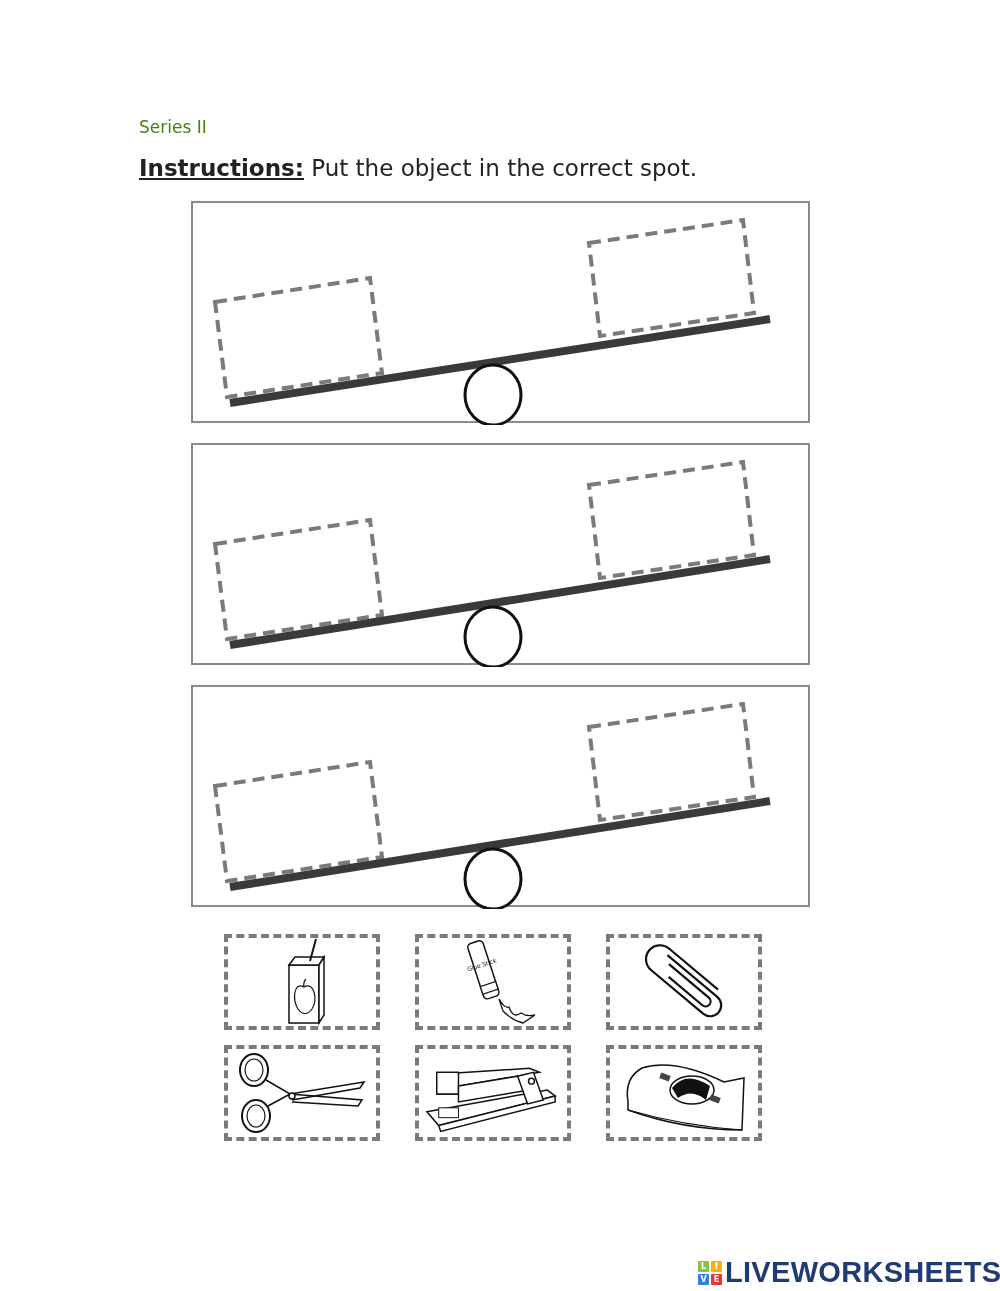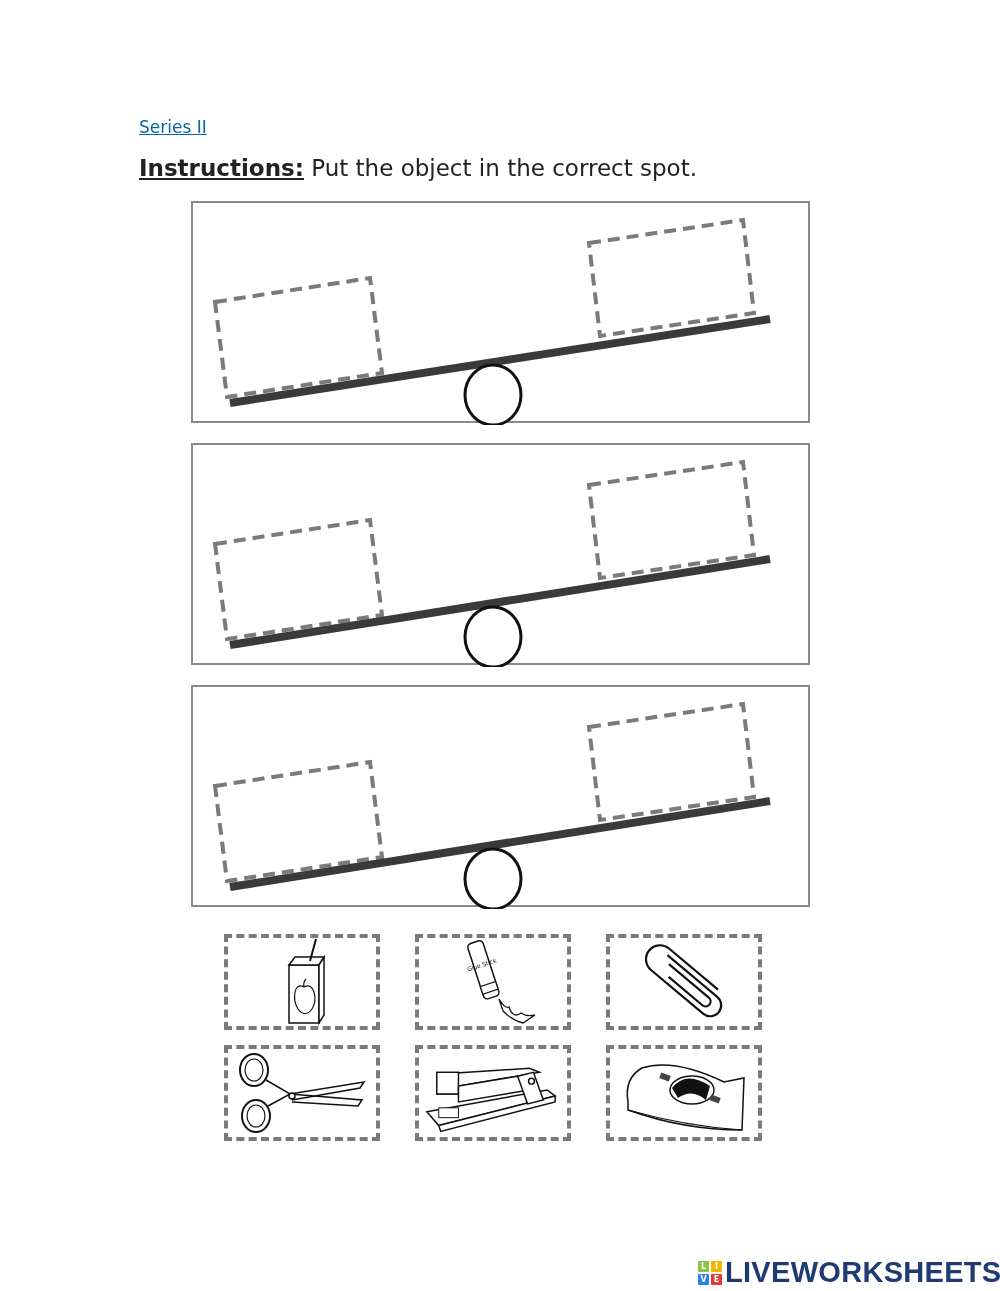--- a/index.html
+++ b/index.html
@@ -1,22 +1,22 @@
 <!DOCTYPE html>
 <html><head>
 <meta charset="utf-8">
 <style>
   html, body { margin: 0; padding: 0; }
   body {
     width: 1000px; height: 1291px; background: #ffffff; position: relative; overflow: hidden;
     font-family: "DejaVu Sans", sans-serif; color: #222;
   }
   .series-title {
-    position: absolute; left: 139px; top: 117px; font-size: 17px; text-decoration: underline;
-    color: #0369a1;
+    position: absolute; left: 139px; top: 117px; font-size: 17px; 
+    color: #4d7c0f;
   }
   .instructions {
     position: absolute; left: 139px; top: 155px; font-size: 23px; color: #222;
   }
   .instructions .label { font-weight: bold; text-decoration: underline; }
   .panel {
     position: absolute; left: 191px; width: 619px; height: 222px;
     border: 2px solid #8a8a8a; box-sizing: border-box; background: #fff;
   }
   .panel svg { position: absolute; left: 0; top: 0; }

